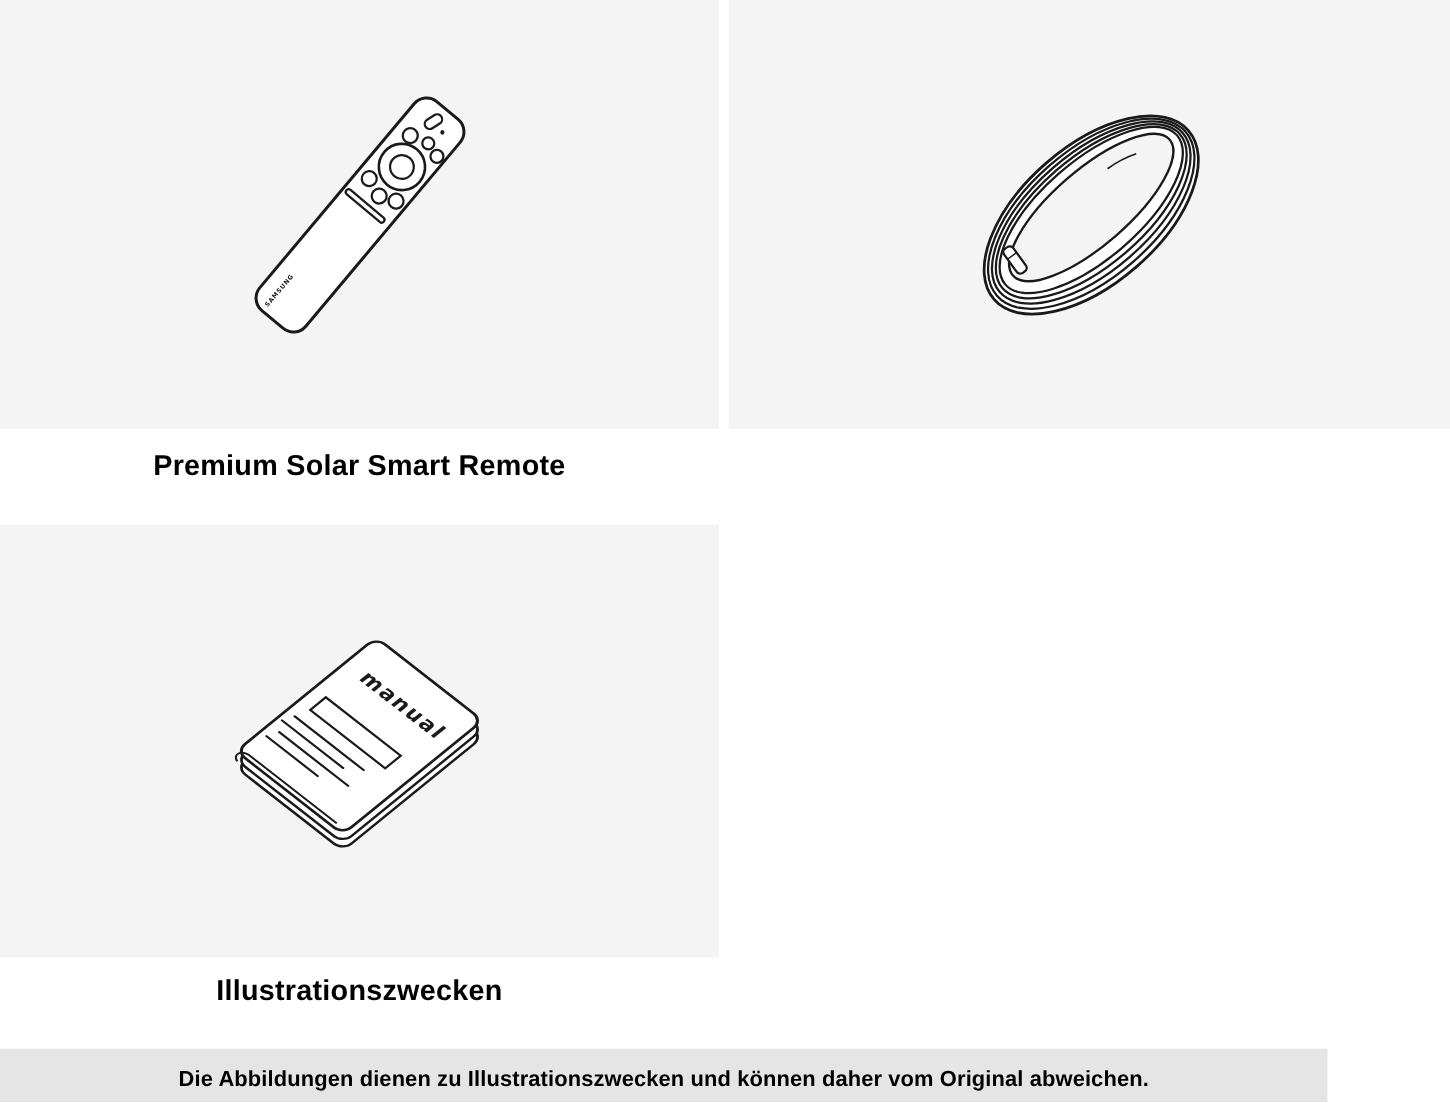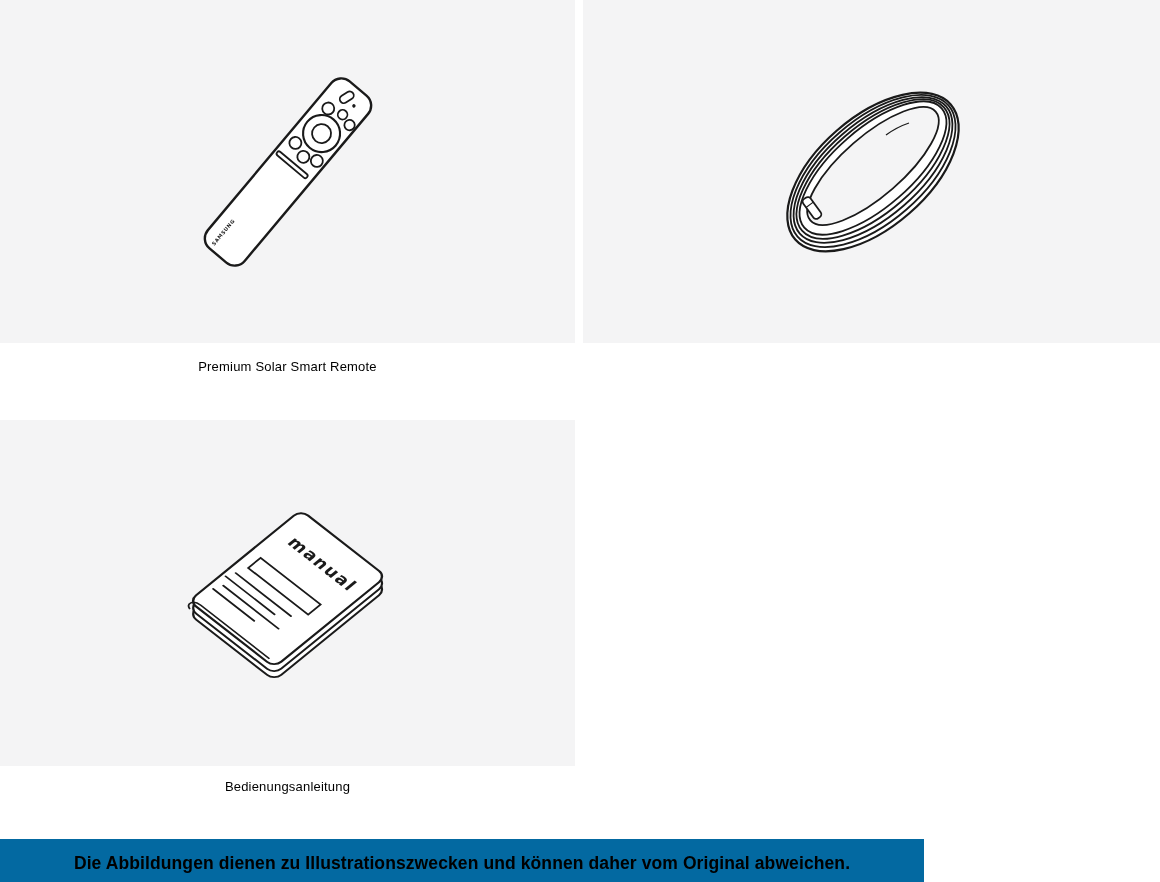--- a/index.html
+++ b/index.html
@@ -18,34 +18,34 @@
   }
   .tile-1 { left: 0;     top: 0;     width: 575px; height: 343px; }
   .tile-2 { left: 583px; top: 0;     width: 577px; height: 343px; }
   .tile-3 { left: 0;     top: 420px; width: 575px; height: 346px; }
 
   .tile svg { display: block; width: 100%; height: 100%; }
 
   .tile-label {
     position: absolute;
     text-align: center;
-    font-size: 13px;
-    font-weight: 400;
+    font-size: 23px;
+    font-weight: 700;
     letter-spacing: 0.2px;
     color: #000000;
   }
   .label-1 { left: 0;     top: 359px; width: 575px; }
   .label-2 { left: 583px; top: 359px; width: 577px; }
   .label-3 { left: 0;     top: 779px; width: 575px; }
 
   .disclaimer-bar {
     position: absolute;
     left: 0; top: 839px;
-    width: 924px; height: 43px;
-    background: #0369a1;
+    width: 1062px; height: 43px;
+    background: #e5e5e5;
     display: flex;
     align-items: center;
     justify-content: center;
   }
   .disclaimer-bar span {
     font-size: 17.5px;
     font-weight: 600;
     letter-spacing: 0.1px;
     color: #000000;
     padding-top: 6px;
@@ -115,19 +115,19 @@
           <line x1="43" y1="4" x2="43" y2="66"></line>
           <line x1="34" y1="10" x2="34" y2="80"></line>
           <line x1="25" y1="6" x2="25" y2="58"></line>
         </g>
         <text class="artword" transform="translate(108,57) rotate(90)" text-anchor="middle" font-size="17" font-weight="700" letter-spacing="1.5">manual</text>
       </g>
     </svg>
   </div>
 
   <div class="tile-label label-1">Premium Solar Smart Remote</div>
-  <div class="tile-label label-3">Bedienungsanleitung</div>
+  <div class="tile-label label-3">Illustrationszwecken</div>
 
   <div class="disclaimer-bar">
     <span>Die Abbildungen dienen zu Illustrationszwecken und können daher vom Original abweichen.</span>
   </div>
 
 </div>
 
 </body></html>

